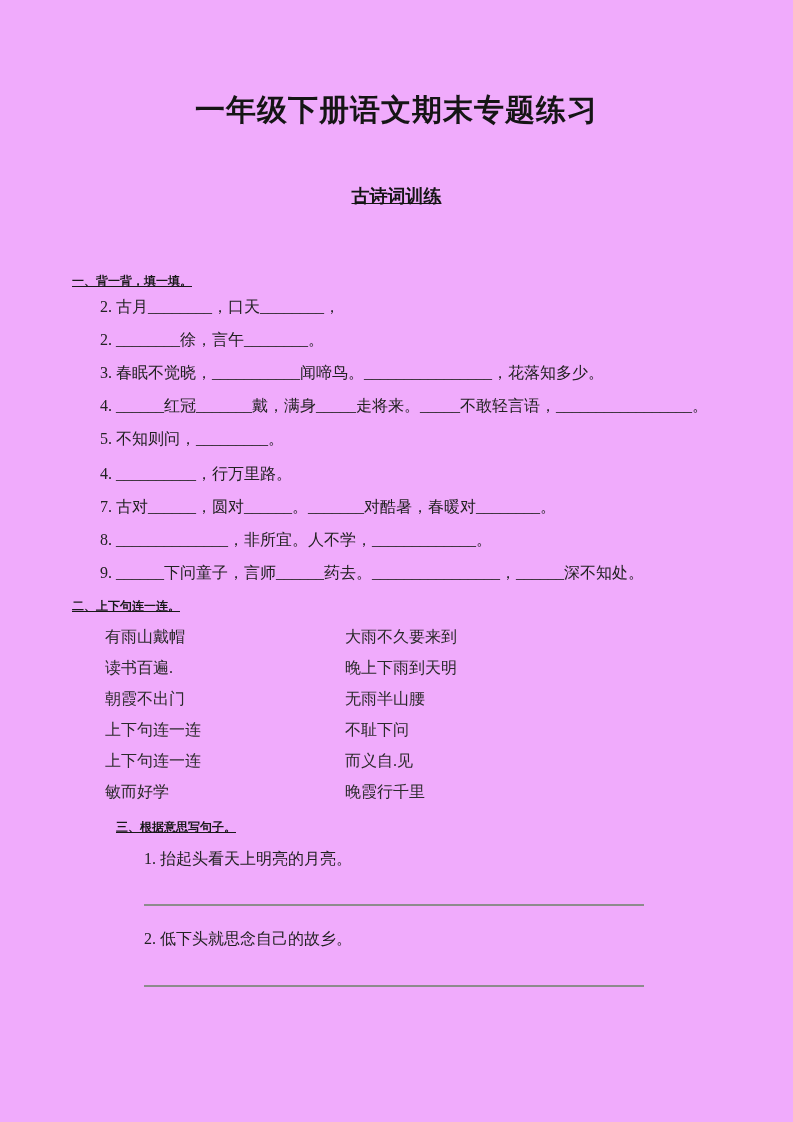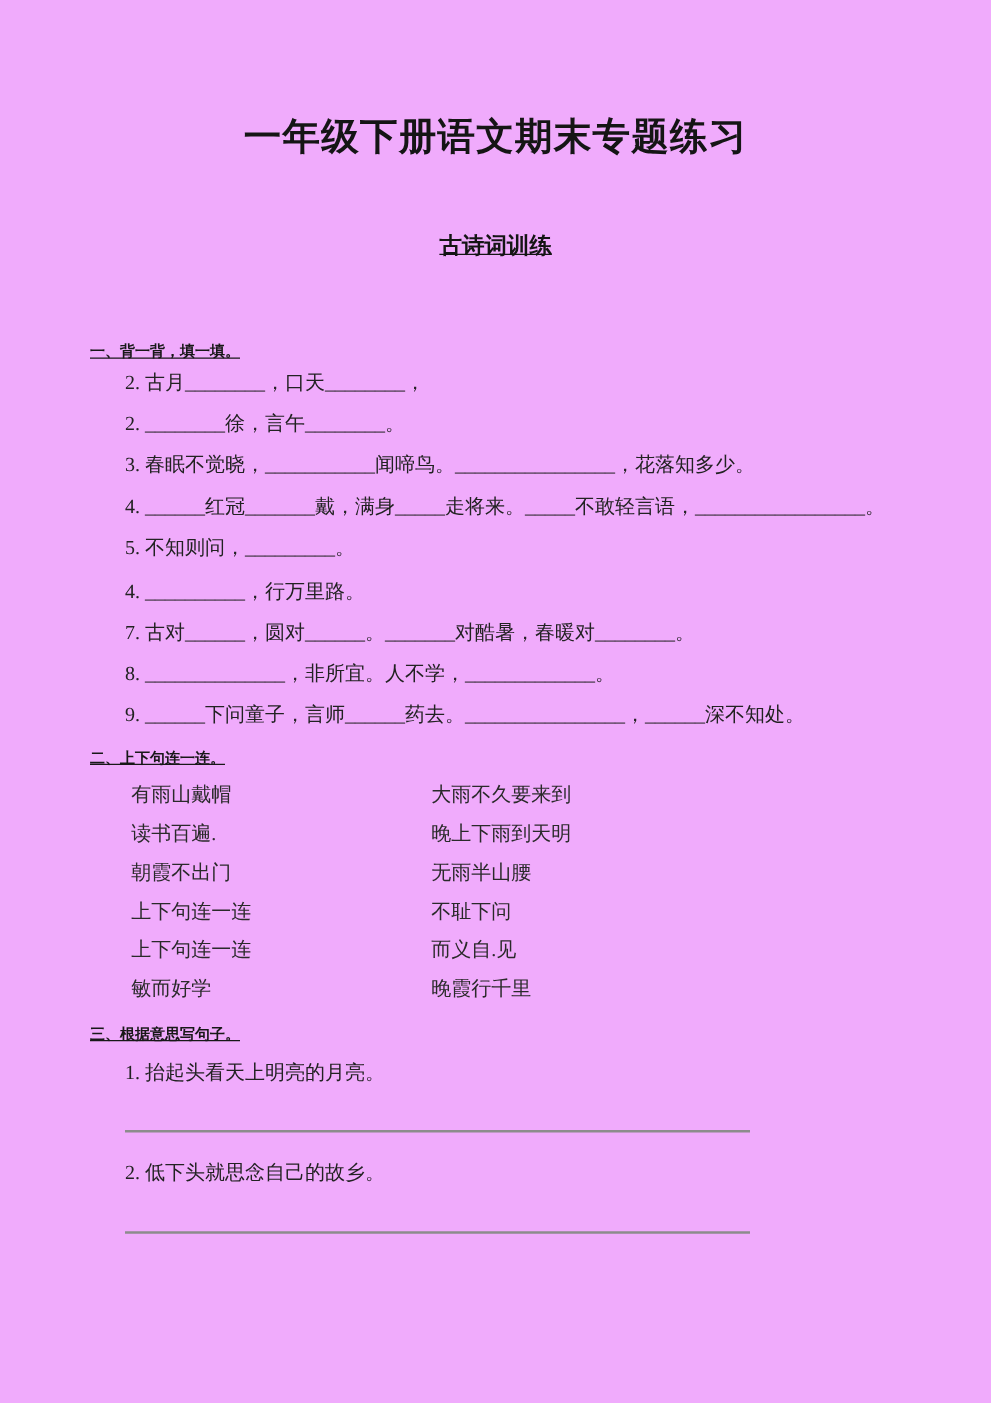--- a/index.html
+++ b/index.html
@@ -66,21 +66,21 @@
   .pair-row {
     display: flex;
     margin-left: 33px;
     font-size: 16px;
     line-height: 22px;
     margin-bottom: 9px;
     white-space: nowrap;
     color: #2a2a2a;
   }
   .pair-left { width: 240px; flex: 0 0 240px; }
-  .sec3 { margin-top: 13px; }
+  .sec3 { margin-top: 13px; margin-left: 44px; }
   .s3-item {
     margin-left: 28px;
     margin-top: 10px;
     font-size: 16px;
     line-height: 22px;
     white-space: nowrap;
     color: #222222;
   }
   .s3-item.second { margin-top: 22px; }
   .answer-line {

